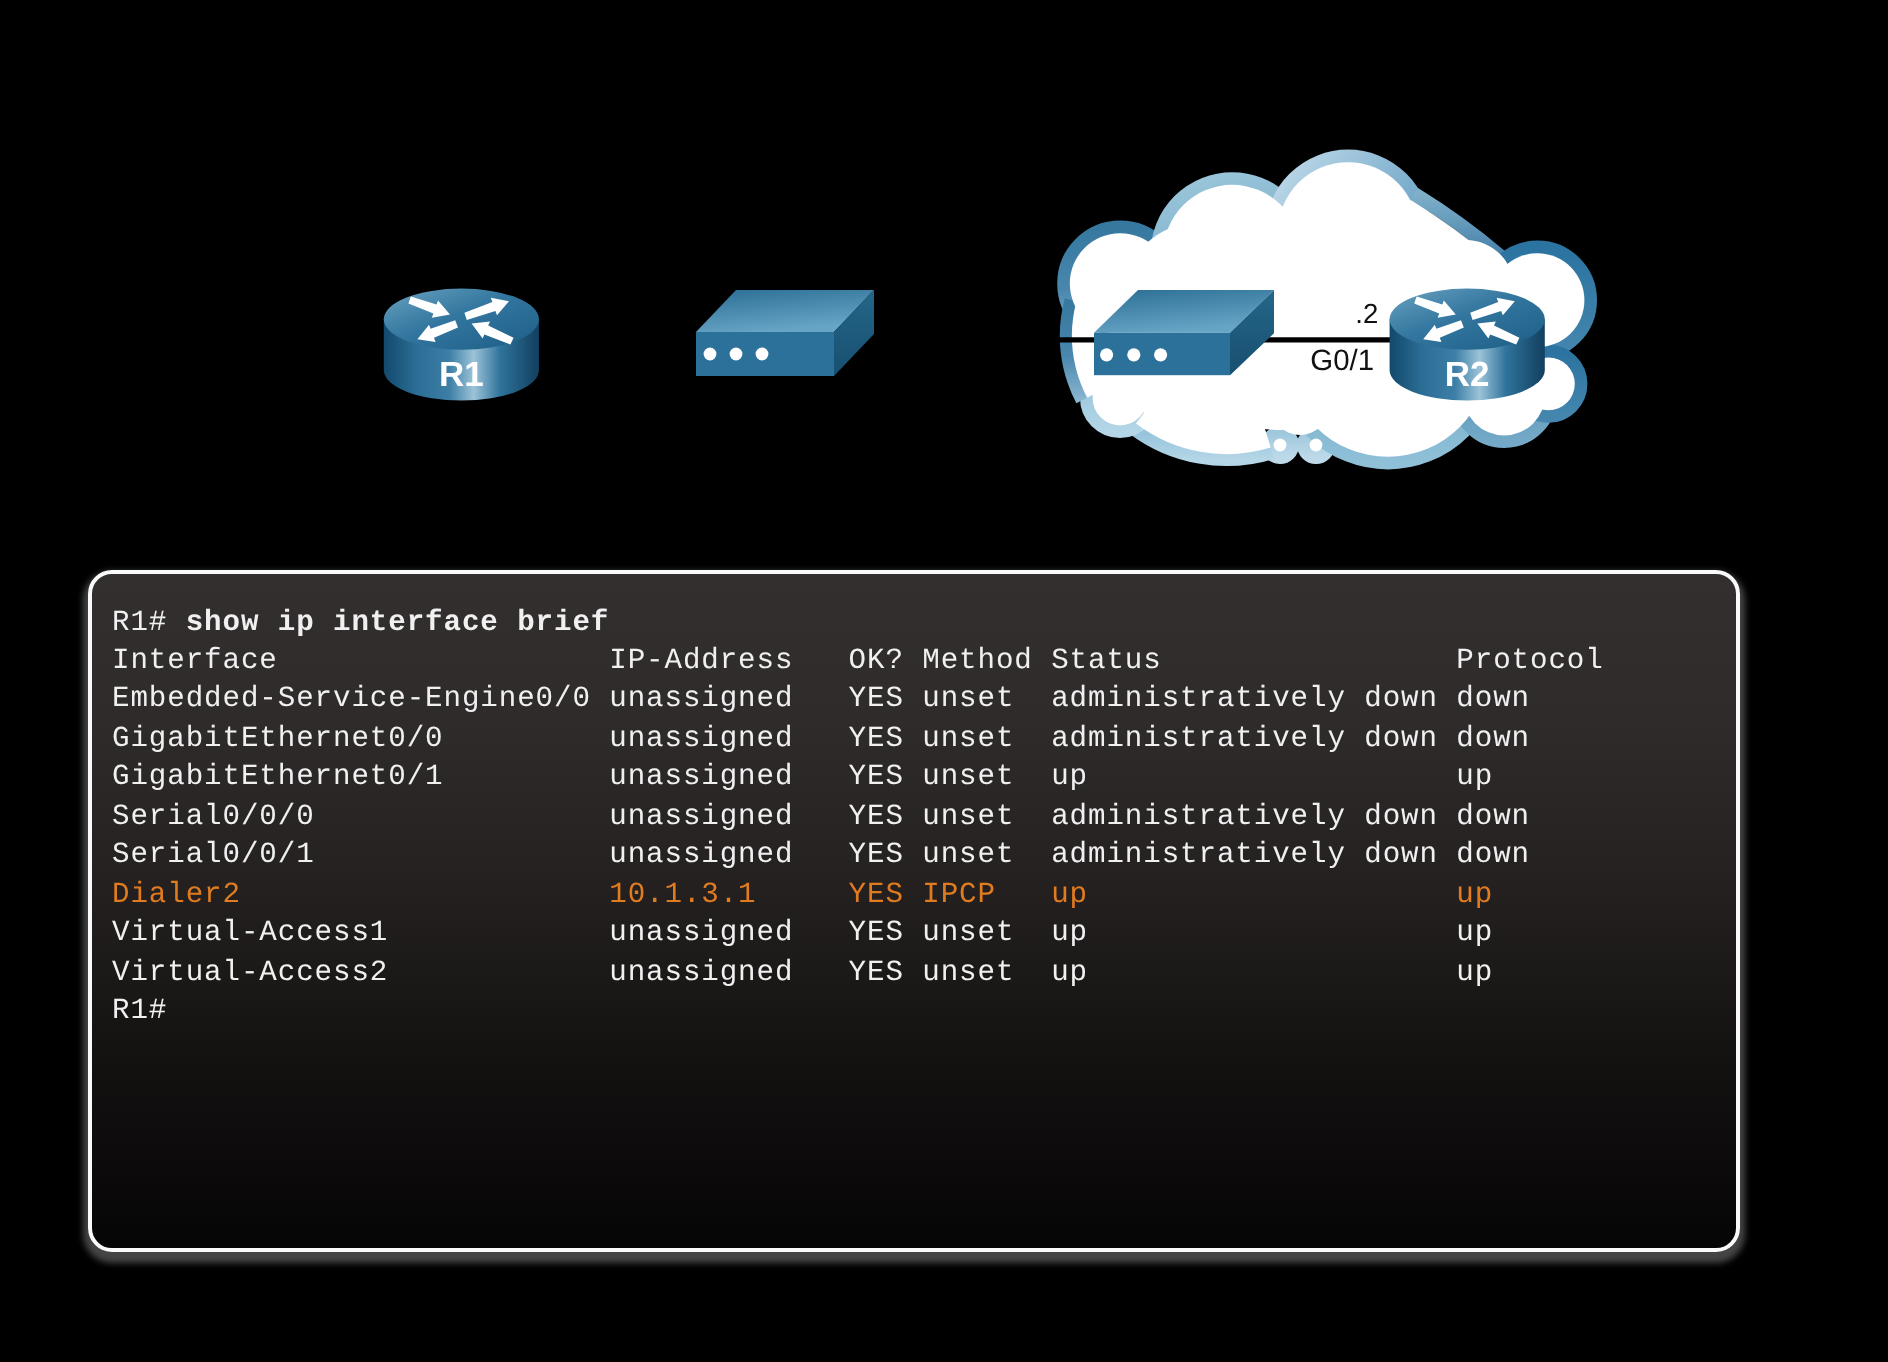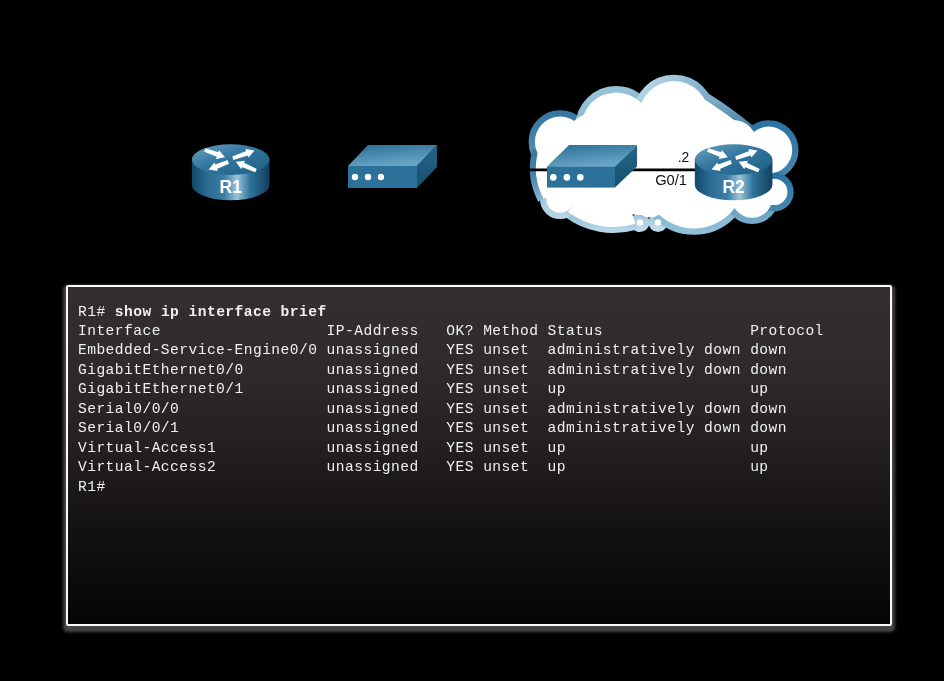--- a/index.html
+++ b/index.html
@@ -1,20 +1,20 @@
 <!DOCTYPE html>
 <html><head>
 <meta charset="utf-8">
 <style>
   html,body{margin:0;padding:0;background:#000;}
   body{width:944px;height:681px;position:relative;overflow:hidden;font-family:"Liberation Sans",sans-serif;}
   #diagram{position:absolute;left:0;top:0;will-change:transform;}
   #term{
-    position:absolute;left:66px;top:285px;width:826px;height:341px;
-    box-sizing:border-box;border:2.5px solid #fafafa;border-radius:2px;
+    position:absolute;left:44px;top:285px;width:826px;height:341px;
+    box-sizing:border-box;border:2.5px solid #fafafa;border-radius:12px;
     background:linear-gradient(180deg,#332f2f 0%,#2f2b2b 22%,#252121 45%,#141111 72%,#060505 100%);
     box-shadow:0 3px 3px 2.5px rgba(76,76,76,.9);
   }
   #term pre{will-change:transform;
     margin:0;padding:15.5px 0 0 10px;
     font-family:"Liberation Mono",monospace;
     font-size:14.6px;line-height:19.47px;letter-spacing:0.45px;color:#f0f0f0;
   }
   #term b{font-weight:bold;}
   .dial{color:#e07b20;}
@@ -166,16 +166,17 @@
 </svg>
 
 <div id="term">
     <pre>R1# <b>show ip interface brief</b>
 Interface                  IP-Address   OK? Method Status                Protocol
 Embedded-Service-Engine0/0 unassigned   YES unset  administratively down down
 GigabitEthernet0/0         unassigned   YES unset  administratively down down
 GigabitEthernet0/1         unassigned   YES unset  up                    up
 Serial0/0/0                unassigned   YES unset  administratively down down
 Serial0/0/1                unassigned   YES unset  administratively down down
+<span class="dial">Dialer2                    10.1.3.1     YES IPCP   up                    up</span>
 Virtual-Access1            unassigned   YES unset  up                    up
 Virtual-Access2            unassigned   YES unset  up                    up
 R1#</pre>
   </div>
 
 </body></html>

